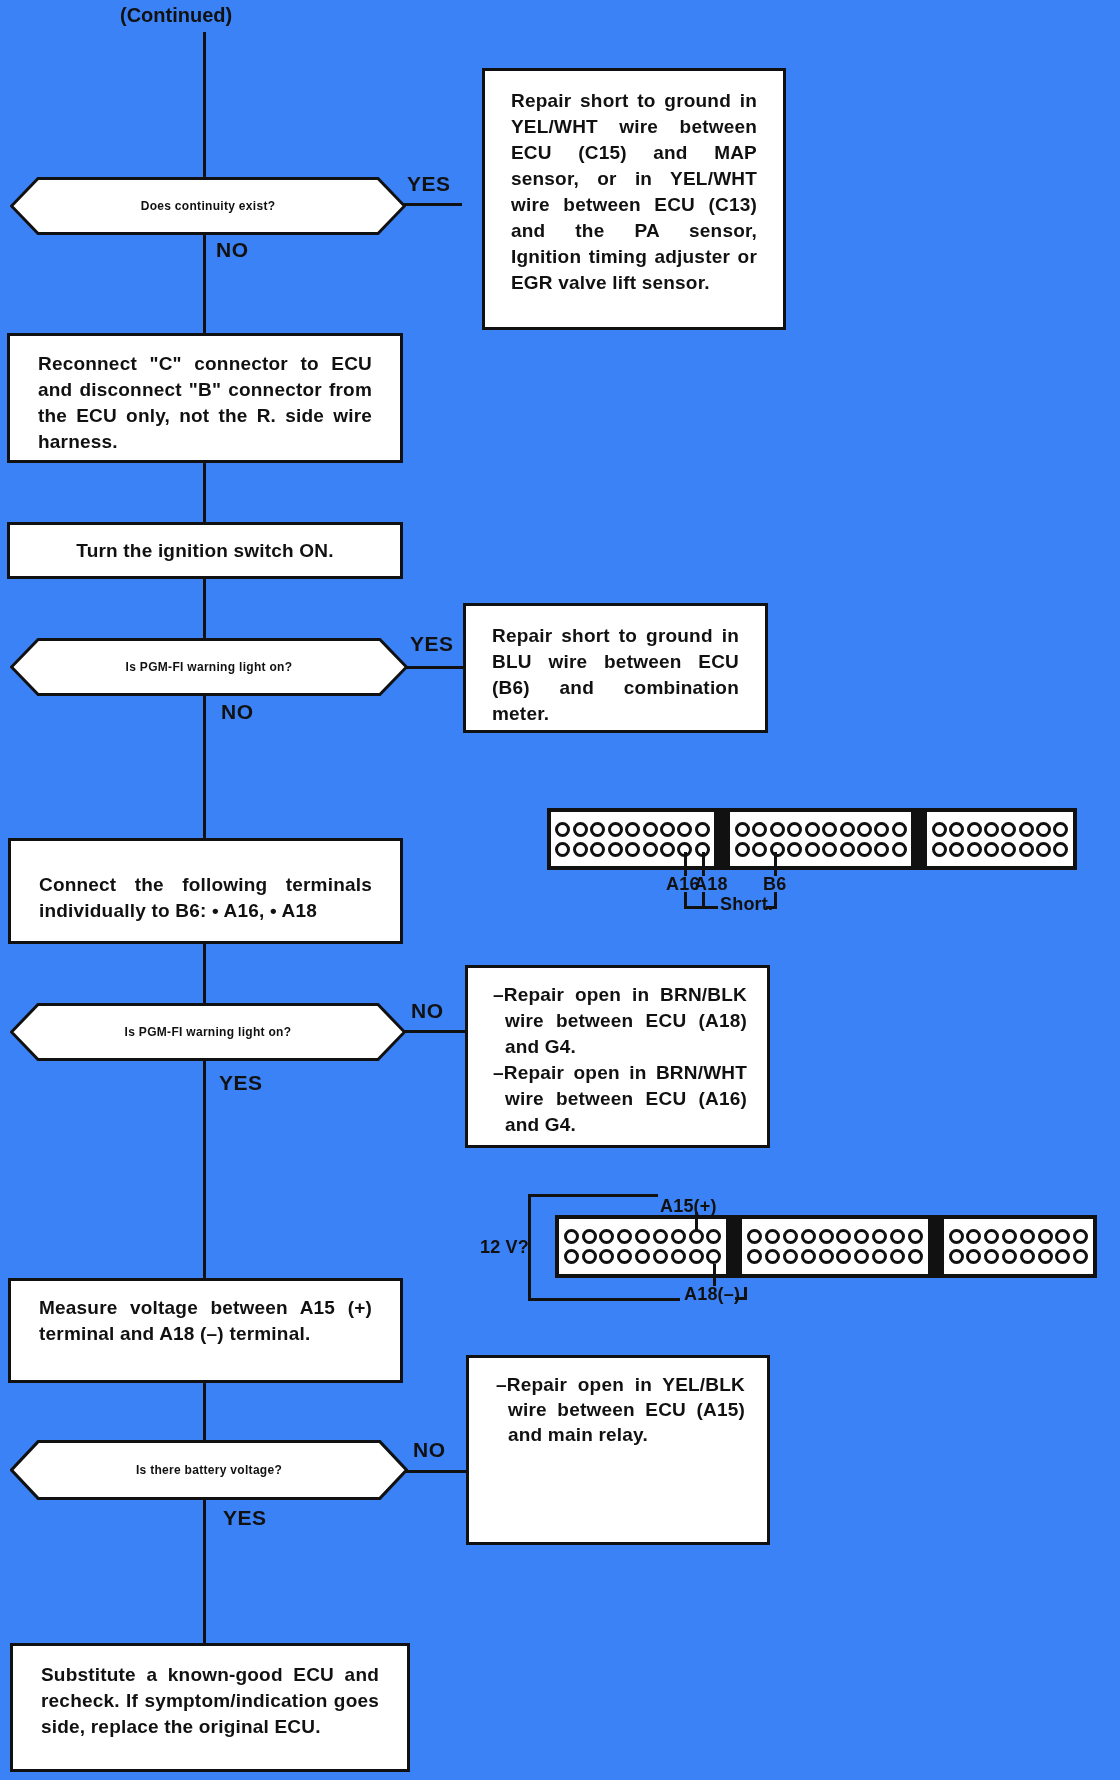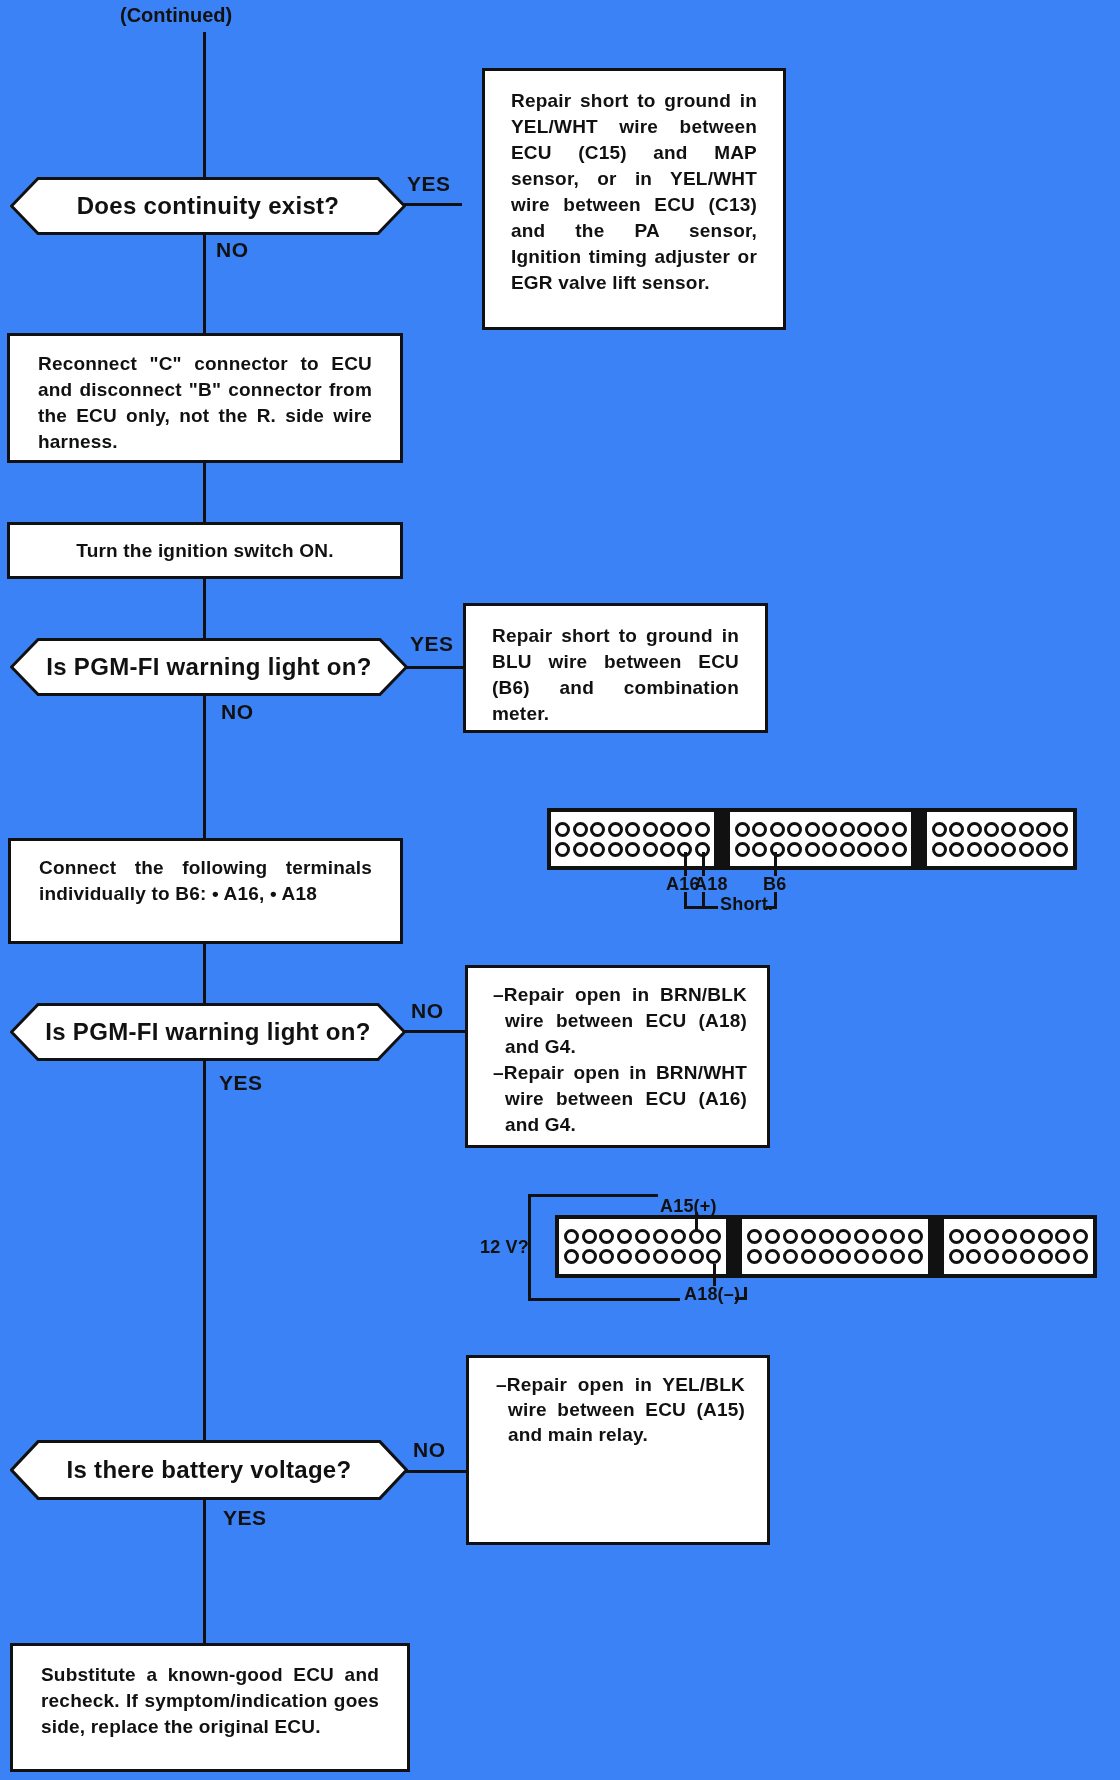--- a/index.html
+++ b/index.html
@@ -8,21 +8,21 @@
   .lv{position:absolute;width:3px;background:#111;}
   .lh{position:absolute;height:3px;background:#111;}
   .bx{position:absolute;border:3px solid #111;background:#fff;box-sizing:border-box;
       font-size:19px;font-weight:bold;line-height:26px;text-align:justify;
       padding:17px 26px;color:#111;letter-spacing:.2px;}
   .bx.center{text-align:center;padding:12px 16px;display:flex;align-items:center;justify-content:center;}
   .itm{padding-left:17px;text-indent:-12px;text-align:justify;}
   .hex{position:absolute;}
   .hex svg{position:absolute;left:0;top:0;width:100%;height:100%;}
   .hex span{position:absolute;left:0;top:0;right:0;bottom:0;display:flex;align-items:center;
-      justify-content:center;font-size:24px;font-weight:bold;letter-spacing:.3px;}
+      justify-content:center;font-size:12px;font-weight:bold;letter-spacing:.3px;}
   .lbl{position:absolute;font-size:21px;font-weight:bold;letter-spacing:.5px;}
   .slbl{position:absolute;font-size:18px;font-weight:bold;letter-spacing:.2px;white-space:nowrap;}
   .title{position:absolute;font-size:20px;font-weight:bold;}
   .conn{position:absolute;display:flex;align-items:stretch;border:4px solid #111;
         background:#fff;box-sizing:border-box;}
   .seg{display:flex;flex-direction:column;justify-content:center;gap:5px;padding:0 2px;}
   .crow{display:flex;justify-content:space-evenly;align-items:center;}
   .pin{width:15px;height:15px;border:3.2px solid #111;border-radius:50%;
        box-sizing:border-box;background:#fff;flex:0 0 auto;}
   .sep{width:16px;background:#111;flex:0 0 auto;}
@@ -46,21 +46,22 @@
   <div class="bx" style="left:465px;top:965px;width:305px;height:183px;padding:14px 20px;">
     <div class="itm">–Repair open in BRN/BLK wire between ECU (A18) and G4.</div>
     <div class="itm">–Repair open in BRN/WHT wire between ECU (A16) and G4.</div>
   </div>
   <div class="bx" style="left:466px;top:1355px;width:304px;height:190px;padding:14px 22px;line-height:25px;">
     <div class="itm">–Repair open in YEL/BLK wire between ECU (A15) and main relay.</div>
   </div>
 
   <div class="bx" style="left:7px;top:333px;width:396px;height:130px;padding:15px 28px;">Reconnect "C" connector to ECU and disconnect "B" connector from the ECU only, not the R. side wire harness.</div>
   <div class="bx center" style="left:7px;top:522px;width:396px;height:57px;">Turn the ignition switch ON.</div>
-  <div class="bx" style="left:8px;top:838px;width:395px;height:106px;padding:14px 28px;">Connect the following terminals individually to B6:  • A16,  • A18</div>
+  <div class="bx" style="left:8px;top:838px;width:395px;height:106px;padding:31px 28px;">Connect the following terminals individually to B6:  • A16,  • A18</div>
+  <div class="bx" style="left:8px;top:1278px;width:395px;height:105px;padding:14px 28px;">Measure voltage between A15 (+) terminal and A18 (–) terminal.</div>
   <div class="bx" style="left:10px;top:1643px;width:400px;height:129px;padding:16px 28px;">Substitute a known-good ECU and recheck. If symptom/indication goes side, replace the original ECU.</div>
 
   <div class="hex" style="left:10px;top:177px;width:396px;height:58px;">
     <svg viewBox="0 0 396 58" preserveAspectRatio="none">
       <polygon points="28,1.5 368,1.5 394.5,29 368,56.5 28,56.5 1.5,29" fill="#fff" stroke="#111" stroke-width="3"></polygon>
     </svg>
     <span>Does continuity exist?</span>
   </div>
   <div class="hex" style="left:10px;top:638px;width:398px;height:58px;">
     <svg viewBox="0 0 396 58" preserveAspectRatio="none">

